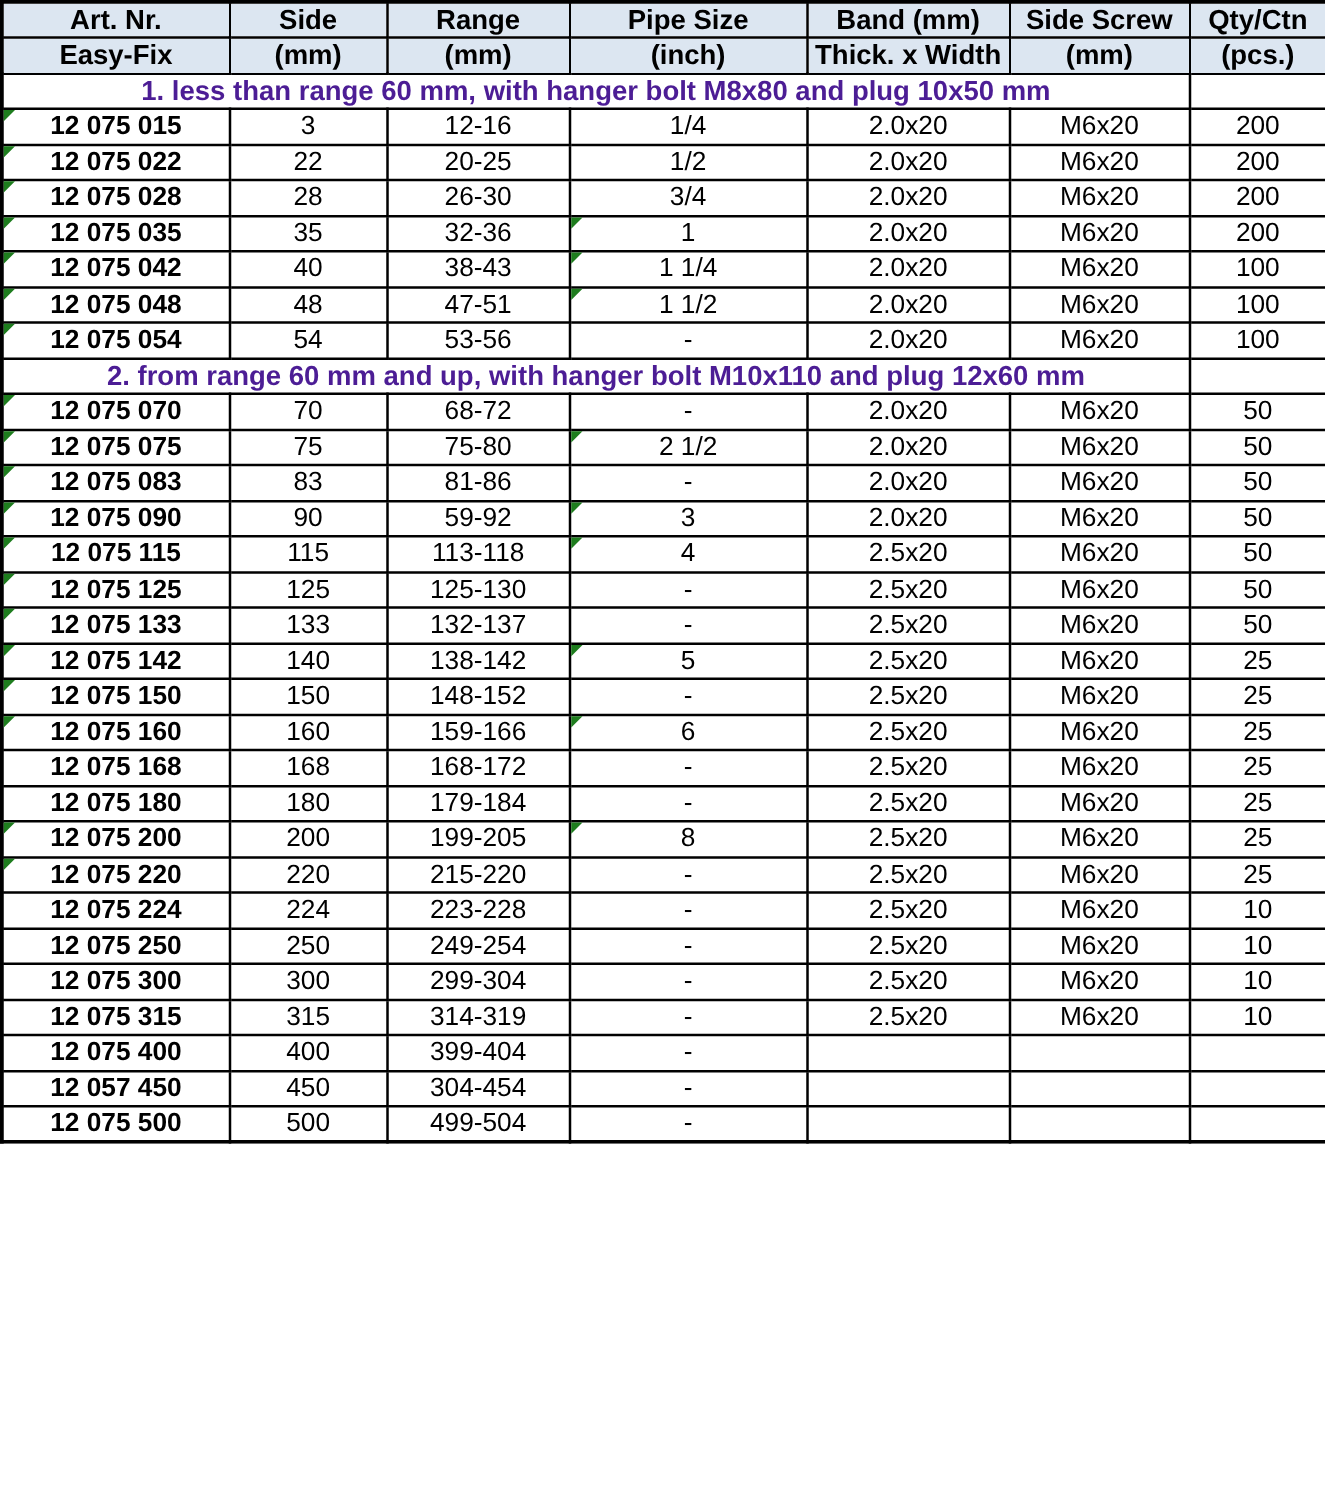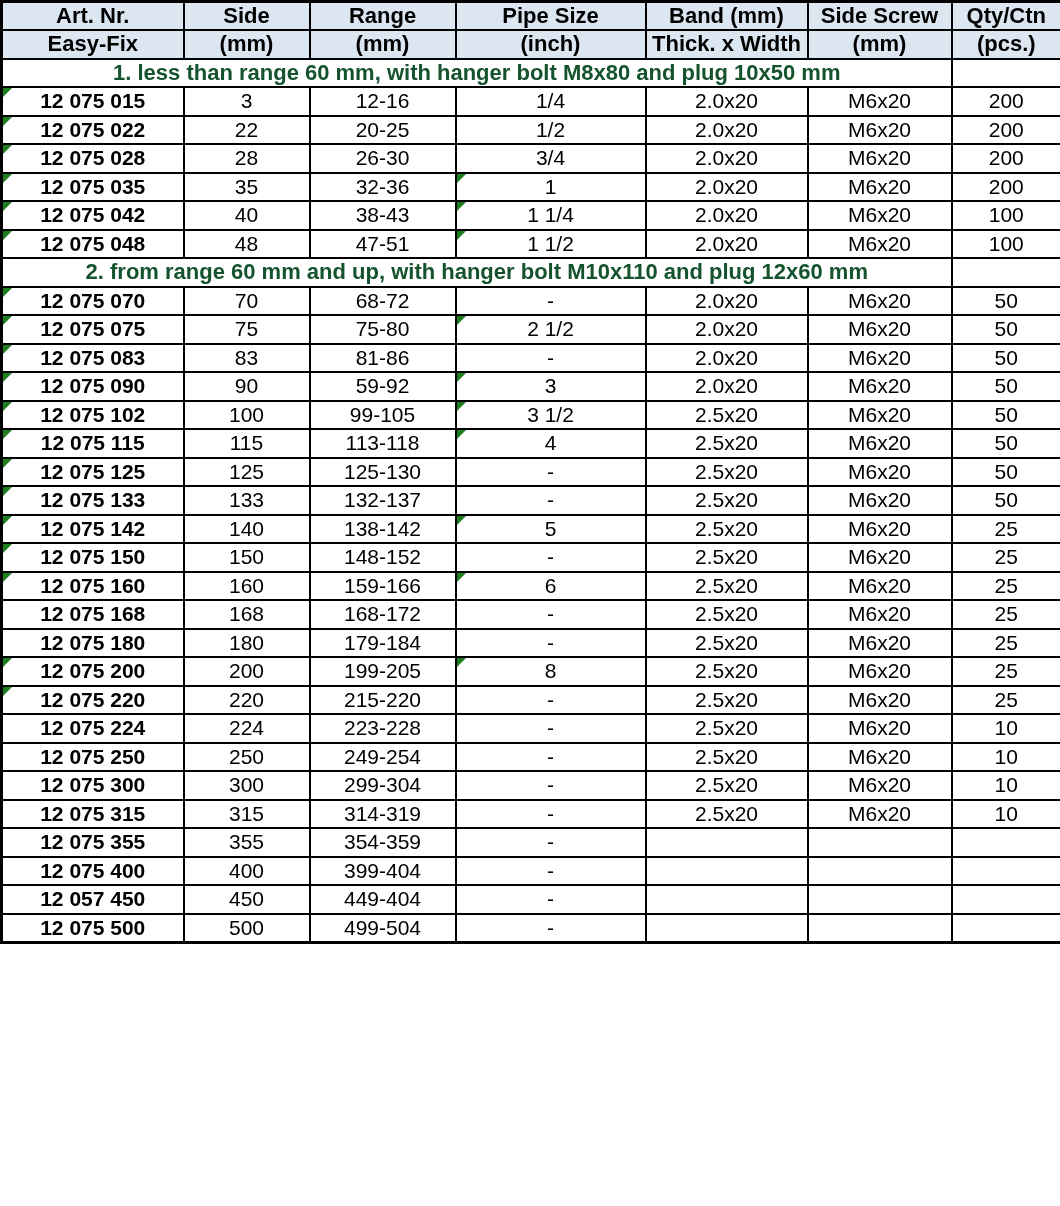--- a/index.html
+++ b/index.html
@@ -30,21 +30,21 @@
     font-weight: bold;
     font-size: 22px;
     color: #000;
   }
   td.cell { font-size: 21px; color: #000; }
   td.cell-art { font-weight: bold; }
   td.section-cell {
     text-align: left;
     font-weight: bold;
     font-size: 22px;
-    color: #14532d;
+    color: #4c1d95;
     padding-left: 4px;
   }
   .tri {
     position: absolute;
     top: 0; left: 0;
     width: 0; height: 0;
     border-top: 9px solid #1e7d1e;
     border-right: 9px solid transparent;
   }
 </style>
@@ -135,20 +135,29 @@
         <tr>
           <td class="cell cell-art">12 075 048<span class="tri"></span></td>
           <td class="cell cell-size">48</td>
           <td class="cell cell-range">47-51</td>
           <td class="cell cell-pipe">1 1/2<span class="tri"></span></td>
           <td class="cell cell-band">2.0x20</td>
           <td class="cell cell-screw">M6x20</td>
           <td class="cell cell-qty">100</td>
         </tr>
         <tr>
+          <td class="cell cell-art">12 075 054<span class="tri"></span></td>
+          <td class="cell cell-size">54</td>
+          <td class="cell cell-range">53-56</td>
+          <td class="cell cell-pipe">-</td>
+          <td class="cell cell-band">2.0x20</td>
+          <td class="cell cell-screw">M6x20</td>
+          <td class="cell cell-qty">100</td>
+        </tr>
+        <tr>
           <td colspan="6" class="section-cell">2. from range  60 mm and up, with hanger bolt M10x110 and plug 12x60 mm</td>
           <td class="cell"></td>
         </tr>
         <tr>
           <td class="cell cell-art">12 075 070<span class="tri"></span></td>
           <td class="cell cell-size">70</td>
           <td class="cell cell-range">68-72</td>
           <td class="cell cell-pipe">-</td>
           <td class="cell cell-band">2.0x20</td>
           <td class="cell cell-screw">M6x20</td>
@@ -175,29 +184,20 @@
         <tr>
           <td class="cell cell-art">12 075 090<span class="tri"></span></td>
           <td class="cell cell-size">90</td>
           <td class="cell cell-range">59-92</td>
           <td class="cell cell-pipe">3<span class="tri"></span></td>
           <td class="cell cell-band">2.0x20</td>
           <td class="cell cell-screw">M6x20</td>
           <td class="cell cell-qty">50</td>
         </tr>
         <tr>
-          <td class="cell cell-art">12 075 102<span class="tri"></span></td>
-          <td class="cell cell-size">100</td>
-          <td class="cell cell-range">99-105</td>
-          <td class="cell cell-pipe">3 1/2<span class="tri"></span></td>
-          <td class="cell cell-band">2.5x20</td>
-          <td class="cell cell-screw">M6x20</td>
-          <td class="cell cell-qty">50</td>
-        </tr>
-        <tr>
           <td class="cell cell-art">12 075 115<span class="tri"></span></td>
           <td class="cell cell-size">115</td>
           <td class="cell cell-range">113-118</td>
           <td class="cell cell-pipe">4<span class="tri"></span></td>
           <td class="cell cell-band">2.5x20</td>
           <td class="cell cell-screw">M6x20</td>
           <td class="cell cell-qty">50</td>
         </tr>
         <tr>
           <td class="cell cell-art">12 075 125<span class="tri"></span></td>
@@ -310,41 +310,32 @@
         <tr>
           <td class="cell cell-art">12 075 315</td>
           <td class="cell cell-size">315</td>
           <td class="cell cell-range">314-319</td>
           <td class="cell cell-pipe">-</td>
           <td class="cell cell-band">2.5x20</td>
           <td class="cell cell-screw">M6x20</td>
           <td class="cell cell-qty">10</td>
         </tr>
         <tr>
-          <td class="cell cell-art">12 075 355</td>
-          <td class="cell cell-size">355</td>
-          <td class="cell cell-range">354-359</td>
+          <td class="cell cell-art">12 075 400</td>
+          <td class="cell cell-size">400</td>
+          <td class="cell cell-range">399-404</td>
           <td class="cell cell-pipe">-</td>
           <td class="cell cell-band"></td>
           <td class="cell cell-screw"></td>
           <td class="cell cell-qty"></td>
         </tr>
         <tr>
-          <td class="cell cell-art">12 075 400</td>
-          <td class="cell cell-size">400</td>
-          <td class="cell cell-range">399-404</td>
-          <td class="cell cell-pipe">-</td>
-          <td class="cell cell-band"></td>
-          <td class="cell cell-screw"></td>
-          <td class="cell cell-qty"></td>
-        </tr>
-        <tr>
           <td class="cell cell-art">12 057 450</td>
           <td class="cell cell-size">450</td>
-          <td class="cell cell-range">449-404</td>
+          <td class="cell cell-range">304-454</td>
           <td class="cell cell-pipe">-</td>
           <td class="cell cell-band"></td>
           <td class="cell cell-screw"></td>
           <td class="cell cell-qty"></td>
         </tr>
         <tr>
           <td class="cell cell-art">12 075 500</td>
           <td class="cell cell-size">500</td>
           <td class="cell cell-range">499-504</td>
           <td class="cell cell-pipe">-</td>

